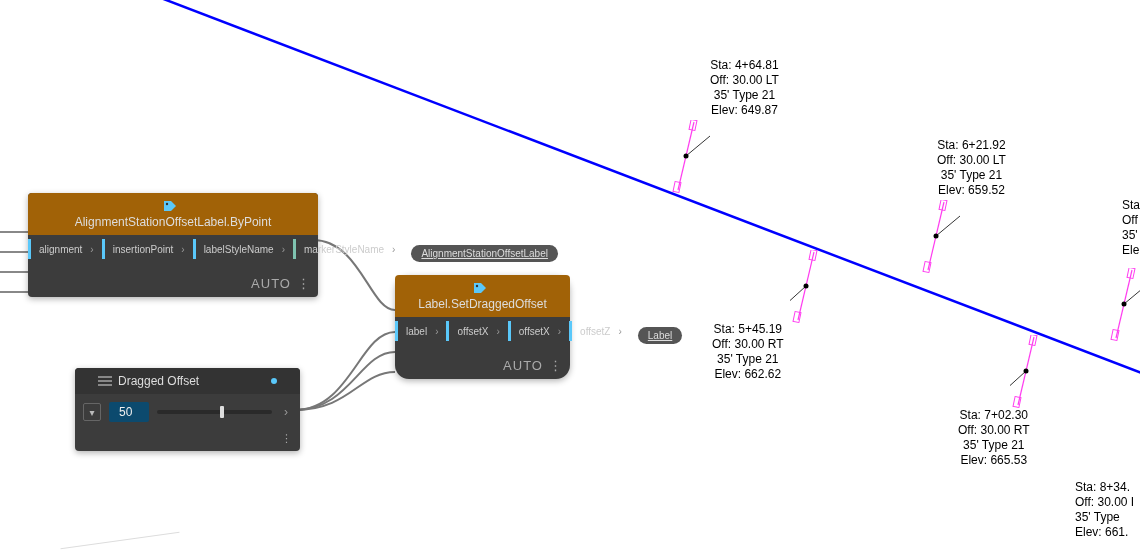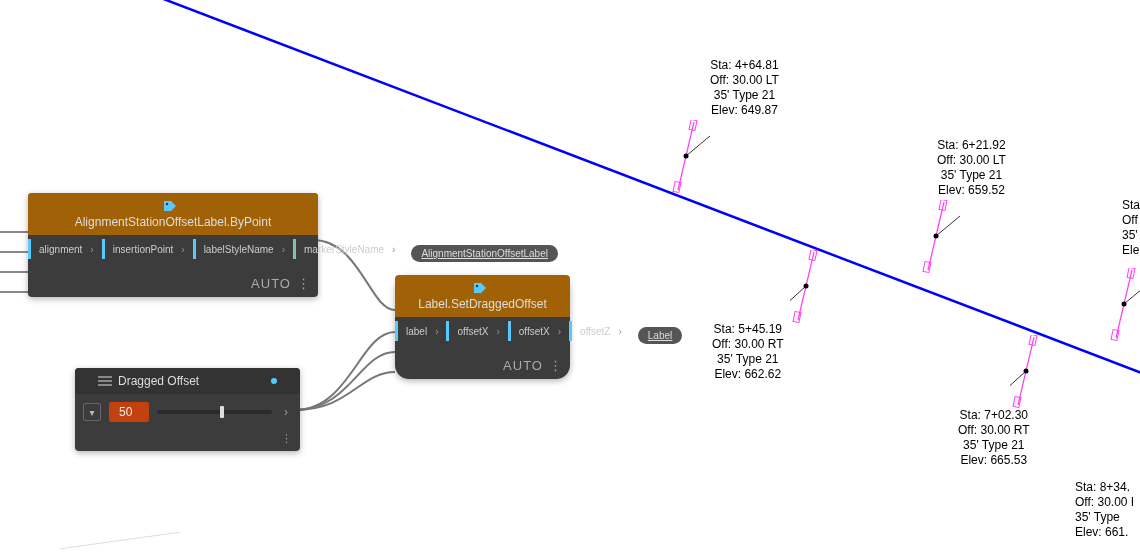--- a/index.html
+++ b/index.html
@@ -102,21 +102,21 @@
     display: flex; align-items: center;
     padding: 8px 8px 10px;
     gap: 8px;
   }
   .expand-btn {
     width: 18px; height: 18px; border: 1px solid #666; color: #bbb;
     display: flex; align-items: center; justify-content: center;
     font-size: 10px; border-radius: 2px;
   }
   .slider-value {
-    background: #c2410c; color: #eee; padding: 3px 10px;
+    background: #0c4a6e; color: #eee; padding: 3px 10px;
     font-size: 12px; border-radius: 2px; min-width: 40px;
   }
   .slider-track {
     flex: 1; height: 4px; background: #2a2a2a; border-radius: 2px;
     position: relative;
   }
   .slider-thumb {
     position: absolute; top: -4px; width: 4px; height: 12px;
     background: #ddd; border-radius: 1px;
   }

